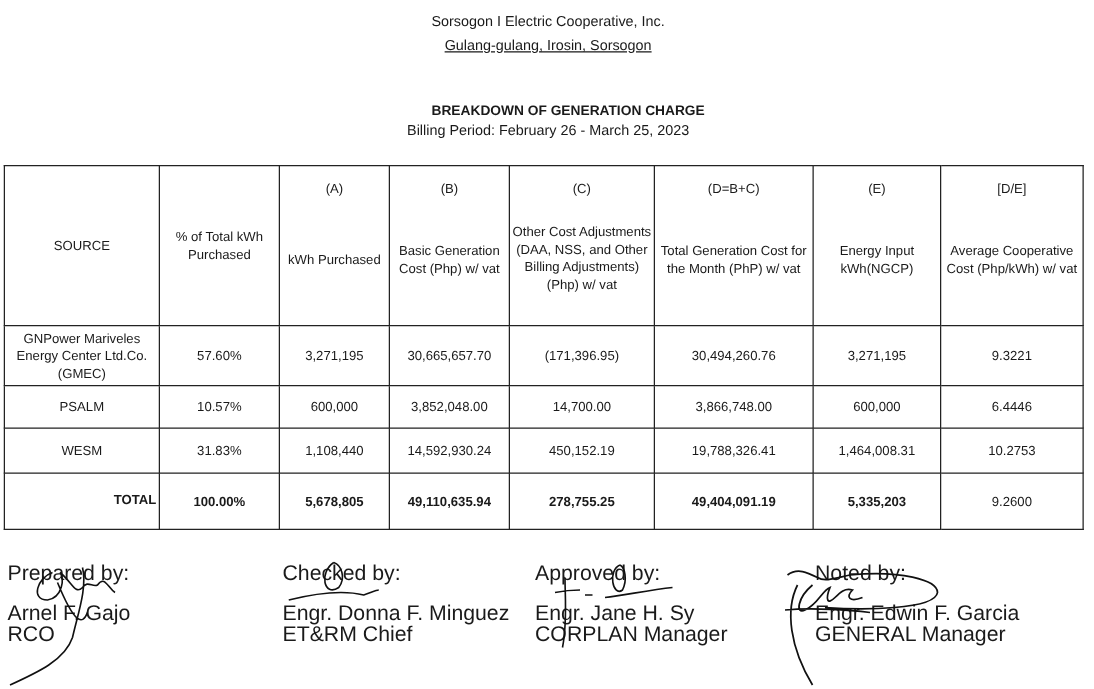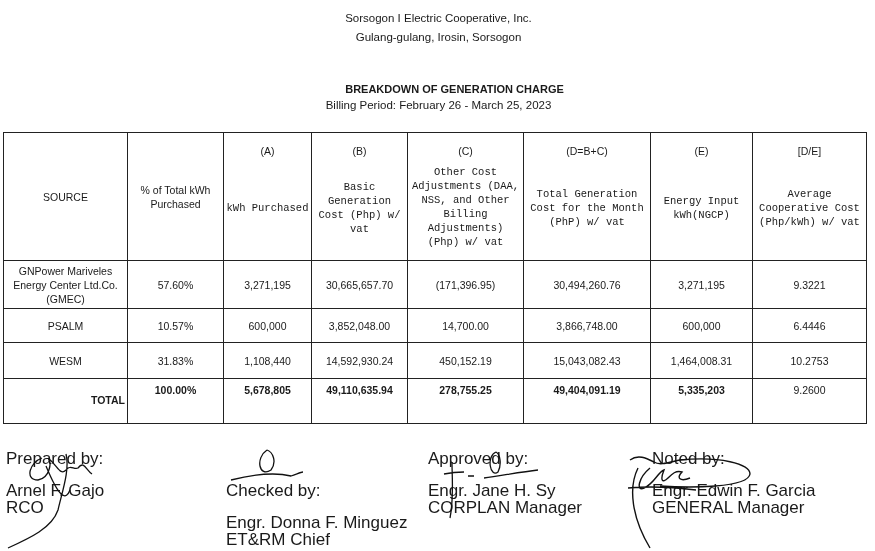--- a/index.html
+++ b/index.html
@@ -1,38 +1,38 @@
 <!DOCTYPE html>
 <html><head>
 <meta charset="utf-8">
 <style>
   html, body { margin:0; padding:0; background:#ffffff; }
   body { width:875px; height:551px; position:relative; overflow:hidden;
          font-family:"Liberation Sans", sans-serif; color:#1a1a1a; }
   .hdr { position:absolute; left:1px; width:875px; text-align:center; font-size:11.5px; line-height:15px; }
   #org { top:11px; }
-  #addr { top:30px; }
+  #addr { top:30px;text-decoration:underline; }
   #doc-title { top:82px; font-weight:bold; font-size:11px;padding-left:16px; }
   #billing { top:98px; }
 
   table.gc { position:absolute; left:3px; top:132px; width:863px; border-collapse:collapse;
              table-layout:fixed; font-size:10.5px; }
   table.gc td, table.gc th { border:1.3px solid #222; text-align:center; vertical-align:middle;
              padding:0 2px; font-weight:normal; line-height:14px; }
   table.gc thead th { height:127px; position:relative; }
   .hcode { position:absolute; top:11px; left:0; right:0; text-align:center; }
-  .hlabel { display:block; padding-top:22px;font-family:Liberation Mono, monospace; }
+  .hlabel { display:block; padding-top:22px; }
   tr.r1 td { height:47px; }
   tr.r2 td { height:33px; }
   tr.r3 td { height:35px; }
   tr.rt td { height:28px; font-weight:bold; }
   td.b { font-weight:bold; }
   tr.rt td.nb { font-weight:normal; }
   tr.rt td.src { vertical-align:bottom; padding-bottom:16px;text-align:right; }
-  tr.rt td.val { vertical-align:top; padding-top:4px; }
+  tr.rt td.val { vertical-align:top; padding-top:16px; }
 
   .sig { position:absolute; font-size:17px; line-height:17px; }
   .sig .lbl { display:block; margin-bottom:15px; }
   svg.scribble { position:absolute; overflow:visible; pointer-events:none; }
 </style>
 </head>
 <body>
 
 <div class="hdr" id="org">Sorsogon I Electric Cooperative, Inc.</div>
 <div class="hdr" id="addr">Gulang-gulang, Irosin, Sorsogon</div>
@@ -100,21 +100,21 @@
       <td>3,866,748.00</td>
       <td>600,000</td>
       <td class="b">6.4446</td>
     </tr>
     <tr class="r3">
       <td>WESM</td>
       <td>31.83%</td>
       <td>1,108,440</td>
       <td>14,592,930.24</td>
       <td>450,152.19</td>
-      <td>15,043,082.43</td>
+      <td>19,788,326.41</td>
       <td>1,464,008.31</td>
       <td class="b">10.2753</td>
     </tr>
     <tr class="rt">
       <td class="src">TOTAL</td>
       <td class="val">100.00%</td>
       <td class="val">5,678,805</td>
       <td class="val">49,110,635.94</td>
       <td class="val">278,755.25</td>
       <td class="val">49,404,091.19</td>
@@ -122,21 +122,21 @@
       <td class="val nb">9.2600</td>
     </tr>
   </tbody>
 </table>
 
 <div class="sig" style="left:6px; top:450px;">
   <span class="lbl">Prepared by:</span>
   <div>Arnel F. Gajo</div>
   <div>RCO</div>
 </div>
-<div class="sig" style="left:226px; top:450px;margin-top:32px;">
+<div class="sig" style="left:226px; top:450px;">
   <span class="lbl">Checked by:</span>
   <div>Engr. Donna F. Minguez</div>
   <div>ET&amp;RM Chief</div>
 </div>
 <div class="sig" style="left:428px; top:450px;">
   <span class="lbl">Approved by:</span>
   <div>Engr. Jane H. Sy</div>
   <div>CORPLAN Manager</div>
 </div>
 <div class="sig" style="left:652px; top:450px;">

